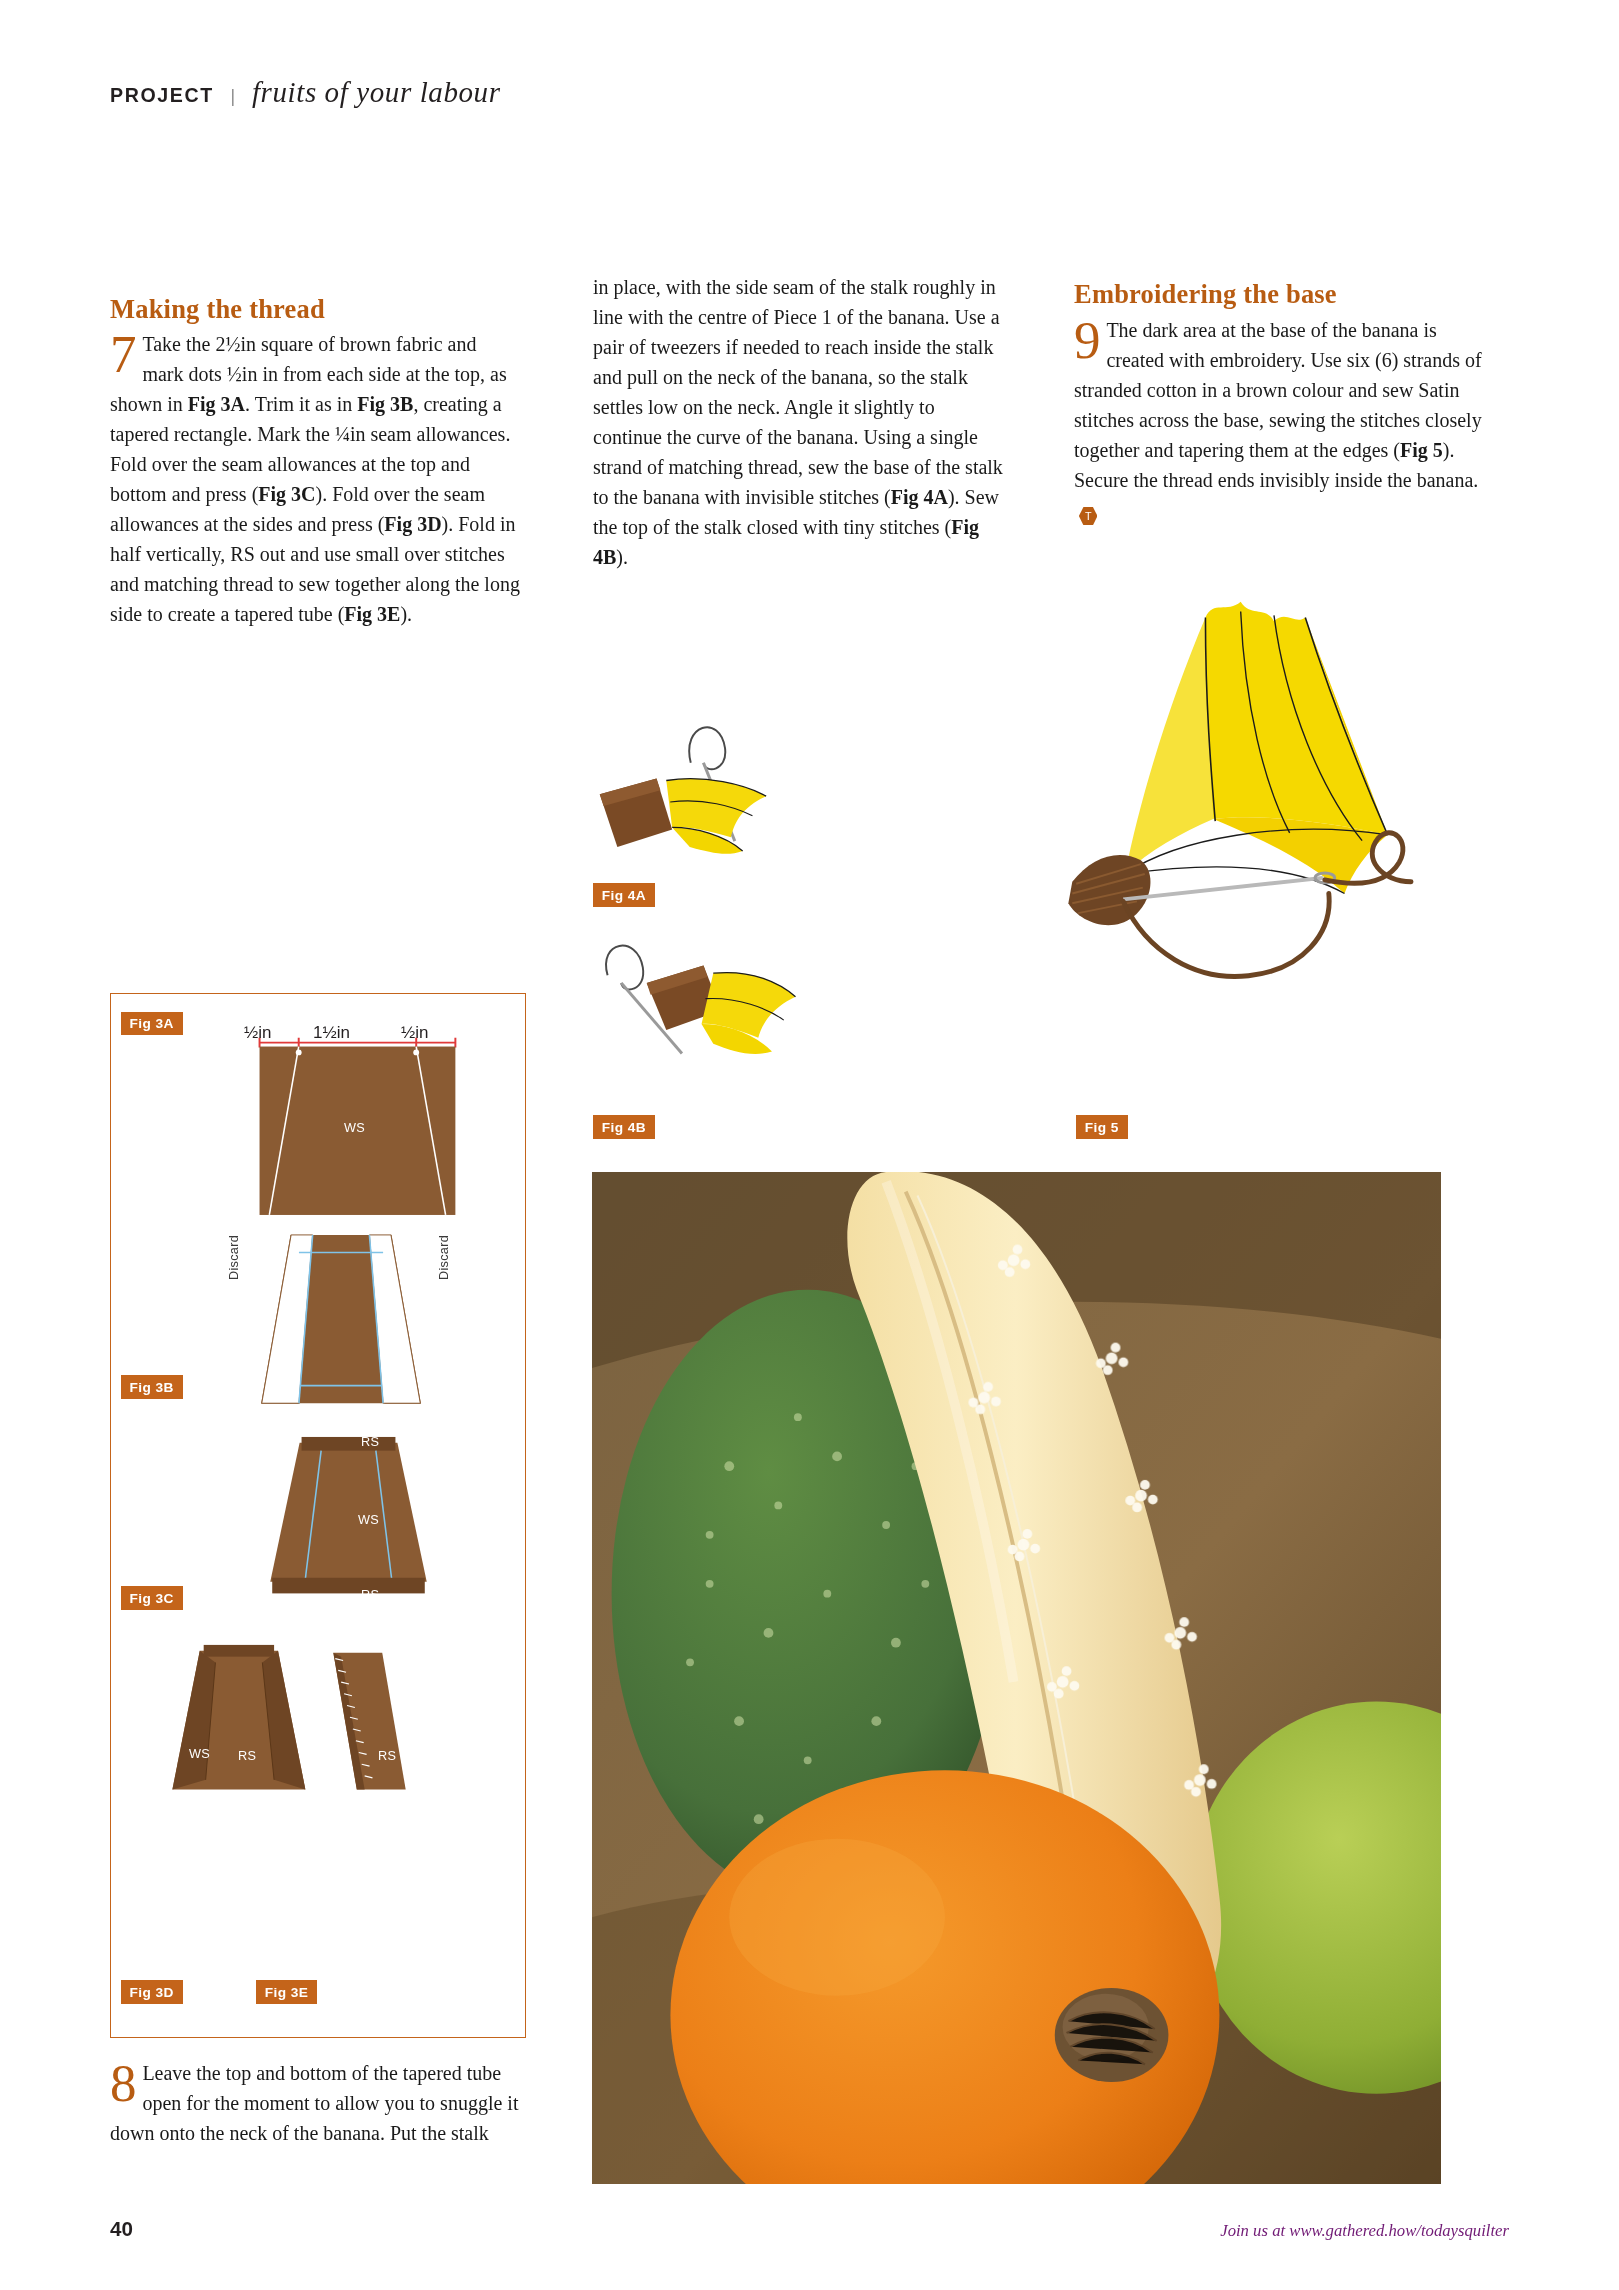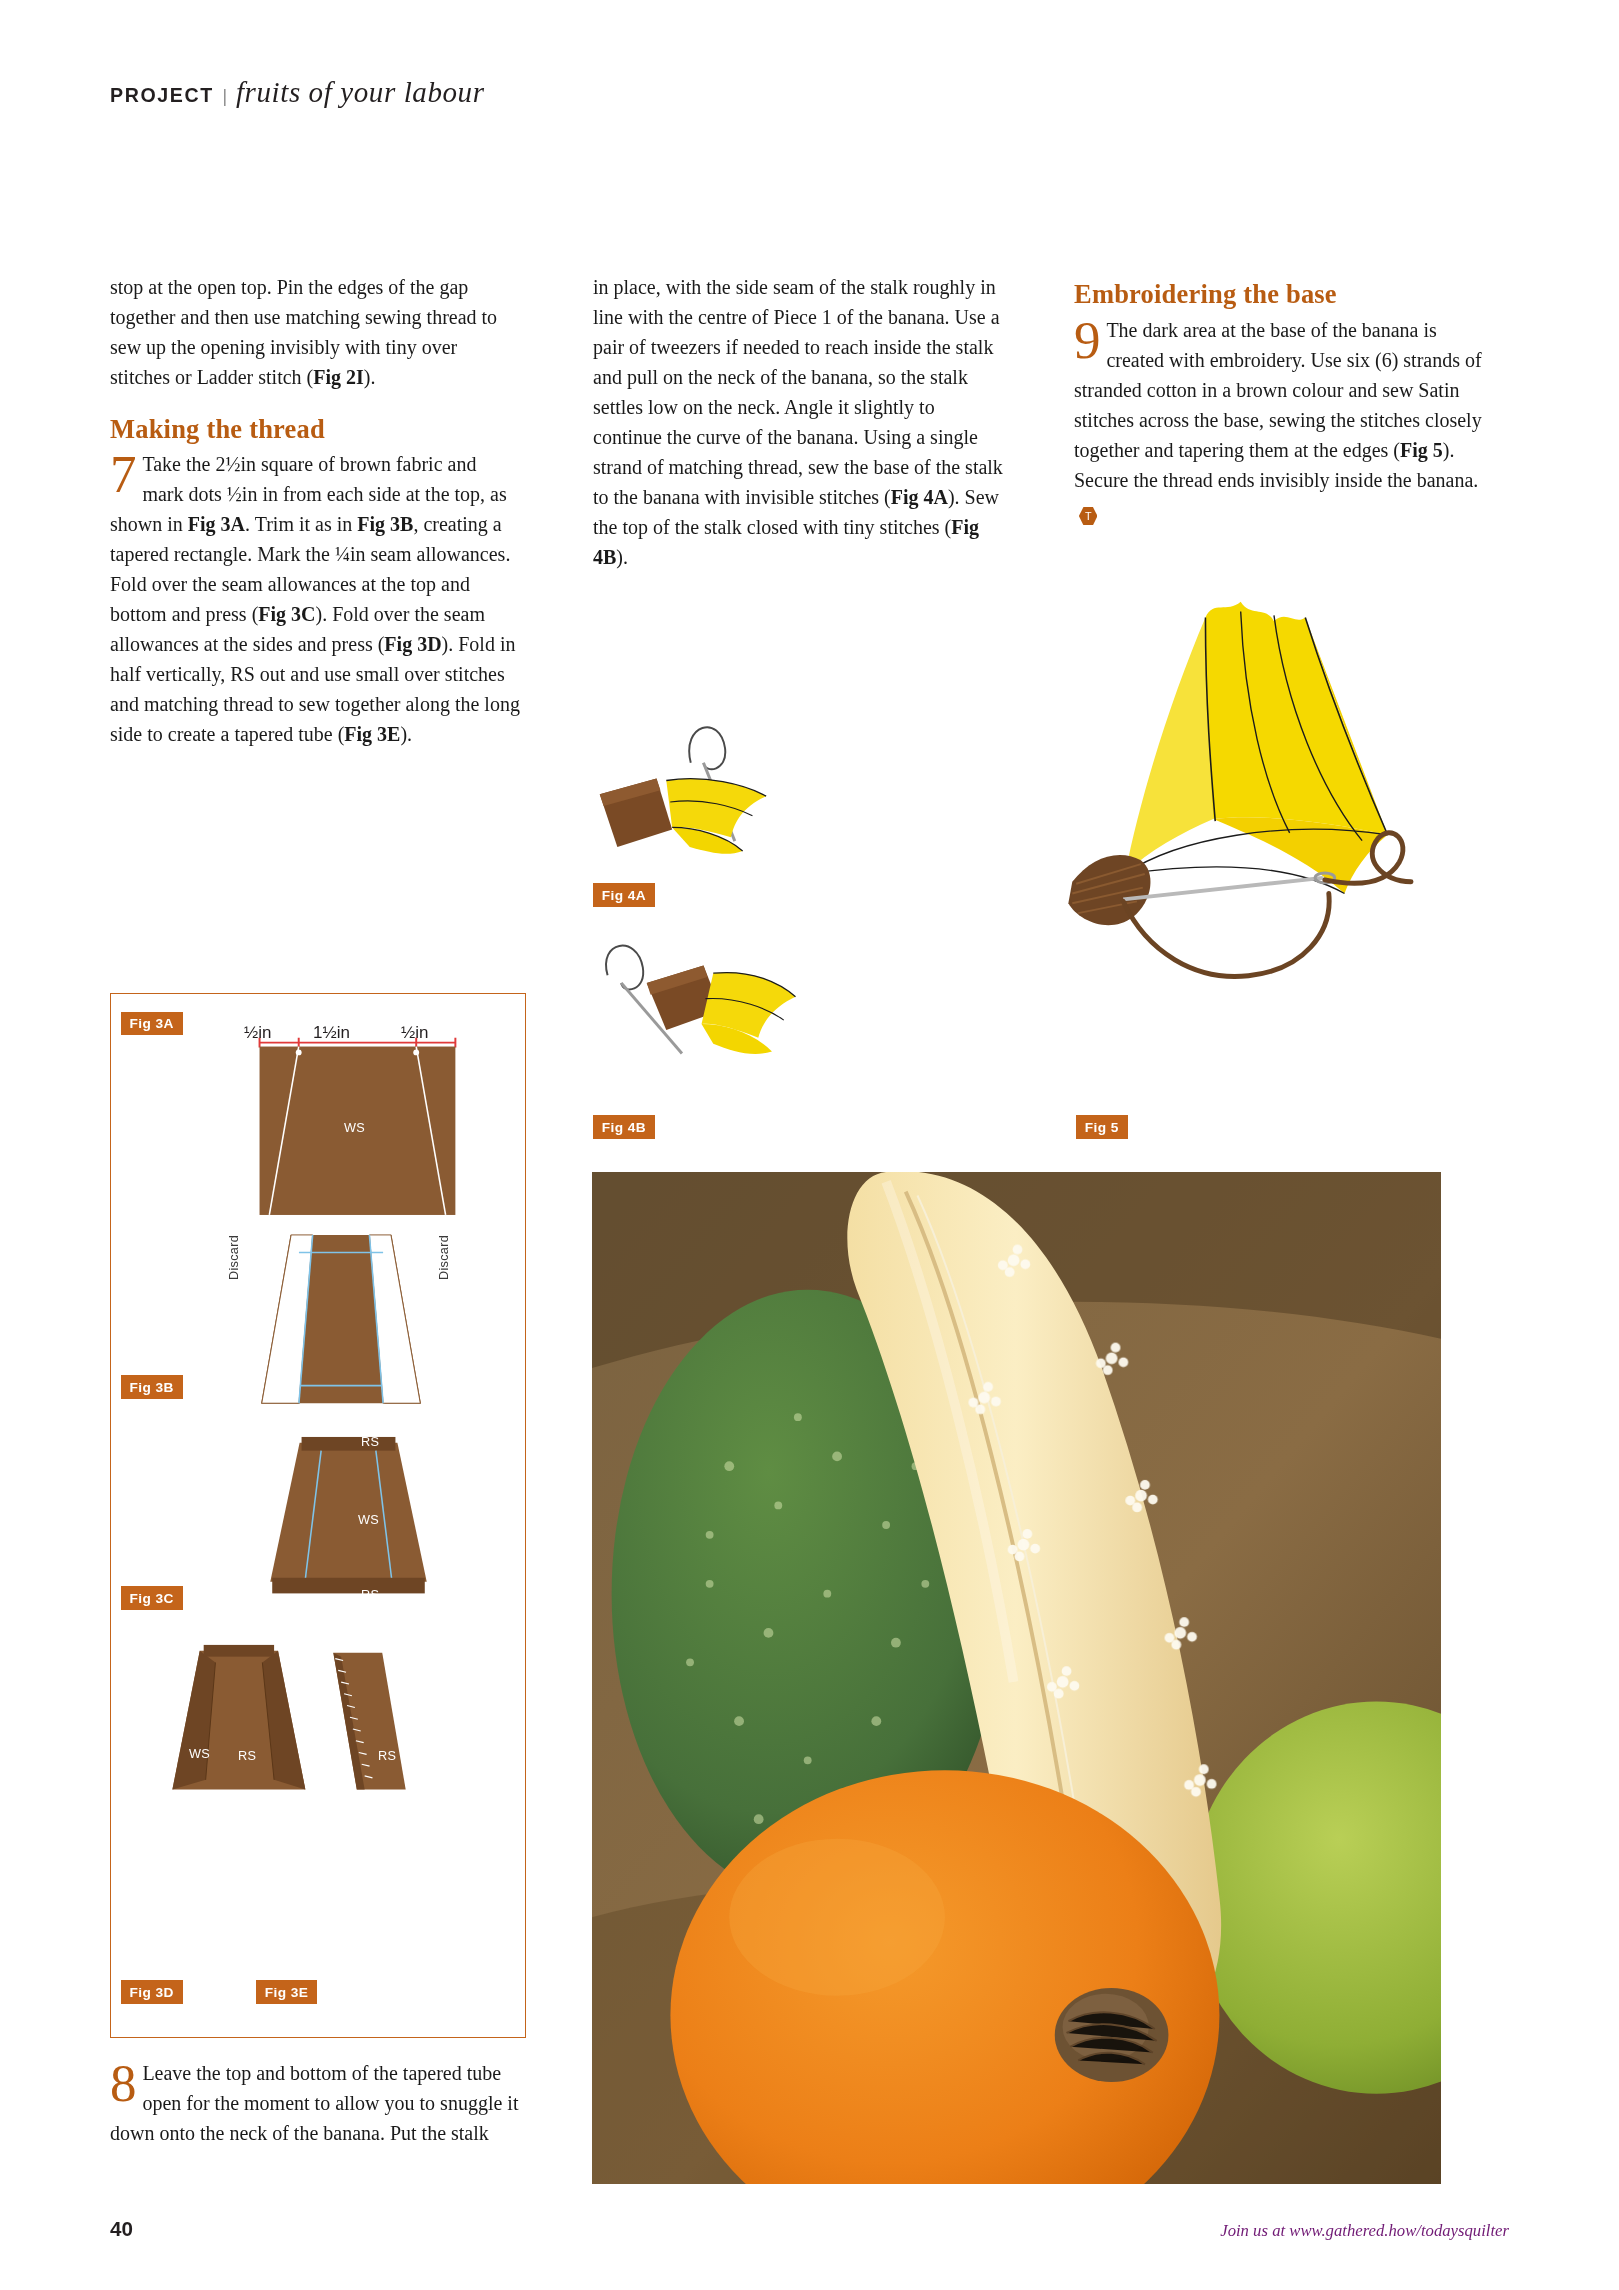--- a/index.html
+++ b/index.html
@@ -16,21 +16,21 @@
     overflow: hidden;
   }
 
   
   .page-header {
     position: absolute;
     left: 110px;
     top: 76px;
     display: flex;
     align-items: baseline;
-    gap: 0;
+    gap: 8px;
   }
   .hdr-project {
     font-family: "Liberation Sans", sans-serif;
     font-weight: bold;
     font-size: 19.6px;
     letter-spacing: 1.6px;
     color: #231f20;
   }
   .hdr-sep {
     font-family: "Liberation Sans", sans-serif;
@@ -173,21 +173,20 @@
 </head>
 <body>
 
 <div class="page-header">
   <span class="hdr-project">PROJECT</span>
   <span class="hdr-sep">|</span>
   <span class="hdr-title">fruits of your labour</span>
 </div>
 
 <div class="col col1">
-  <p><span>stop at the open top. Pin the edges of the gap together and then use matching sewing thread to sew up the opening invisibly with tiny over stitches or Ladder stitch (</span><b>Fig 2I</b><span>).</span></p>
 
   <div class="sec-head">Making the thread</div>
 
   <p class="step">
     <span class="dropcap">7</span><span>Take the 2½in square of brown fabric and mark dots ½in in from each side at the top, as shown in </span><b>Fig 3A</b><span>. Trim it as in </span><b>Fig 3B</b><span>, creating a tapered rectangle. Mark the ¼in seam allowances. Fold over the seam allowances at the top and bottom and press (</span><b>Fig 3C</b><span>). Fold over the seam allowances at the sides and press (</span><b>Fig 3D</b><span>). Fold in half vertically, RS out and use small over stitches and matching thread to sew together along the long side to create a tapered tube (</span><b>Fig 3E</b><span>).</span>
   </p>
 </div>
 
 <div class="col" style="left:110px; top:2058px;">
   <p class="step">

